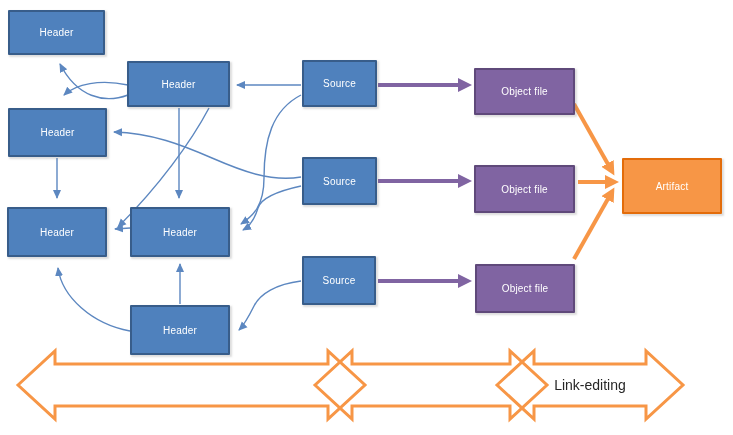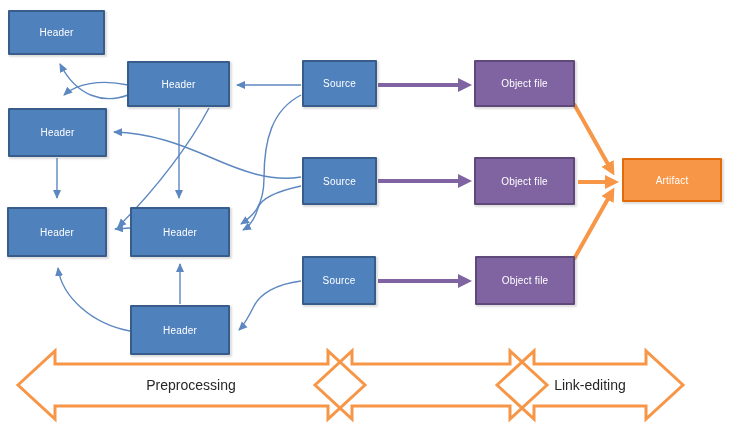--- a/index.html
+++ b/index.html
@@ -16,21 +16,21 @@
   .mk-orange{fill:var(--arrow-orange,#f79646);}
   .stage-shape{fill:none;stroke:var(--stage-outline,#f79646);stroke-width:3;stroke-linejoin:miter;}
   .node{
     position:absolute;box-sizing:border-box;z-index:2;
     display:flex;align-items:center;justify-content:center;
     color:#fff;font-size:10px;letter-spacing:.2px;
     border:2px solid;border-radius:1px;
     box-shadow:1.5px 1.5px 2px rgba(120,120,120,.25);
   }
   .node.blue{background:var(--node-blue-fill,#4f81bd);border-color:var(--node-blue-border,#385d8a);}
-  .node.purple{background:var(--node-purple-fill,#8064a2);border-color:var(--node-purple-border,#5f497a);}
+  .node.purple{background:var(--node-purple-fill,#8064a2);border-color:var(--node-purple-border,#5f497a);margin-top:8px;}
   .node.orange{background:var(--node-orange-fill,#f79646);border-color:var(--node-orange-border,#e36c0a);}
   .stage-label{
     position:absolute;z-index:3;top:374px;height:22px;line-height:22px;width:160px;
     text-align:center;color:var(--stage-text,#262626);font-size:14px;
   }
 </style>
 </head>
 <body>
 
 <div class="canvas">
@@ -107,20 +107,19 @@
   <div class="node purple" style="left:474px;top:60px;width:101px;height:47px">
     <span>Object file</span>
   </div>
   <div class="node purple" style="left:474px;top:157px;width:101px;height:48px">
     <span>Object file</span>
   </div>
   <div class="node purple" style="left:475px;top:256px;width:100px;height:49px">
     <span>Object file</span>
   </div>
 
-  <div class="node orange" style="left:622px;top:158px;width:100px;height:44px">
+  <div class="node orange" style="left:622px;top:158px;width:100px;height:56px">
     <span>Artifact</span>
   </div>
 
-  <div class="stage-label" style="left:111px">Preprocessing</div>
   <div class="stage-label" style="left:510px">Link-editing</div>
 
 </div>
 
 </body></html>

